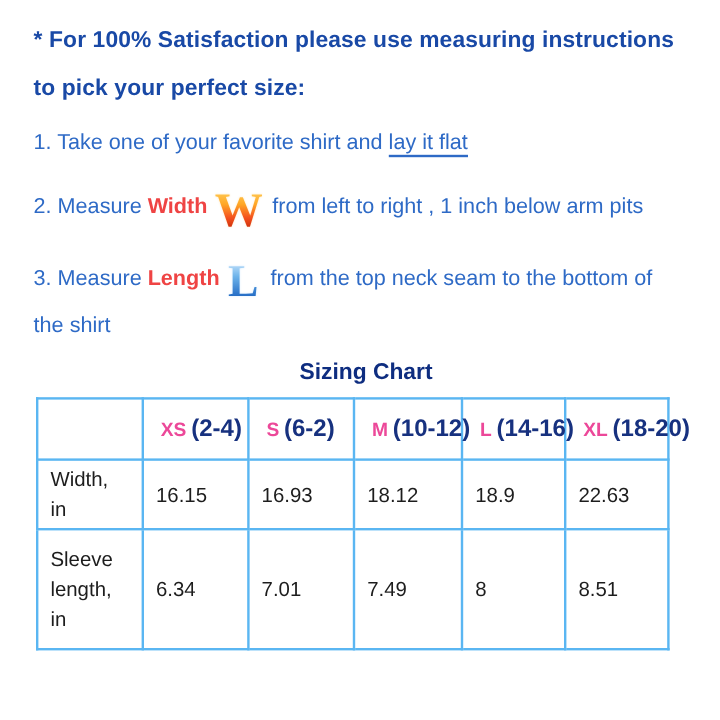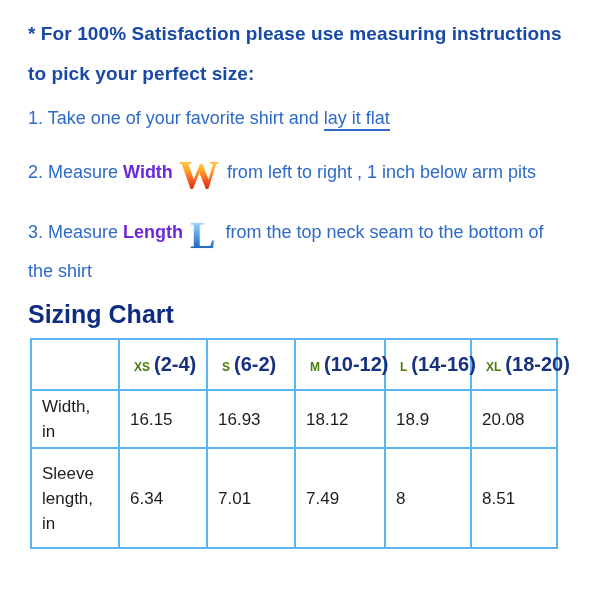--- a/index.html
+++ b/index.html
@@ -19,21 +19,21 @@
 
   
   .steps { margin-top: 11px; font-size: 18px; color: #2e6ac6; }
   .step { line-height: 27px; }
   .step + .step { margin-top: 21px; }
   .step .line1 { white-space: nowrap; }
   .underlined {
     border-bottom: 2px solid currentColor;
     padding-bottom: 1px;
   }
-  .kw { font-weight: bold; color: #6d28d9; }
+  .kw { font-weight: bold; color: #ef4444; }
   .glyph {
     display: inline-block;
     font-family: "Liberation Serif", serif;
     font-weight: bold; line-height: 1;
     vertical-align: middle;
     color: transparent;
     -webkit-background-clip: text;
     background-clip: text;
   }
   .glyph-w {
@@ -48,33 +48,33 @@
     margin: 0 10px 0 7px;
     transform: translateY(2px);
     background-image: linear-gradient(180deg, #d6ecff 0%, #6db3ea 38%, #2a72c8 78%, #1c5aa8 100%);
     filter: drop-shadow(0 0 1px #d8ecff);
   }
   .step .line2 { margin-top: 6px; }
 
   
   .chart-title {
     margin-top: 15px;
-    font-size: 25px; font-weight: bold; color: #0e2d80;
+    font-size: 19px; font-weight: bold; color: #0e2d80; text-align: center;
   }
   table.sizing {
     border-collapse: collapse; table-layout: fixed;
     width: 526px; margin: 9px 0 0 2px;
   }
   table.sizing th, table.sizing td {
     border: 2px solid #5ab6f2;
     vertical-align: middle; text-align: left;
     background: #ffffff;
   }
   table.sizing th { height: 51px; padding-left: 14px; font-weight: bold; white-space: nowrap; }
-  .sz { color: #4d7c0f; font-size: 12px; }
+  .sz { color: #ec4899; font-size: 16px; }
   .rg { color: #17317f; font-size: 20px; margin-left: 4px; }
   table.sizing td {
     font-size: 17px; color: #1d1d1d;
     padding-left: 10px; line-height: 25px;
   }
   td.rowlabel { padding-right: 34px; }
   tr.r-width  td { height: 58px; }
   tr.r-length td { height: 76px; }
   tr.r-sleeve td { height: 100px; }
 </style>
@@ -140,21 +140,21 @@
         </th>
       </tr>
     </thead>
     <tbody>
       <tr class="r-width">
         <td class="rowlabel">Width, in</td>
         <td>16.15</td>
         <td>16.93</td>
         <td>18.12</td>
         <td>18.9</td>
-        <td>20.08</td>
+        <td>22.63</td>
       </tr>
       <tr class="r-sleeve">
         <td class="rowlabel">Sleeve length, in</td>
         <td>6.34</td>
         <td>7.01</td>
         <td>7.49</td>
         <td>8</td>
         <td>8.51</td>
       </tr>
     </tbody>

